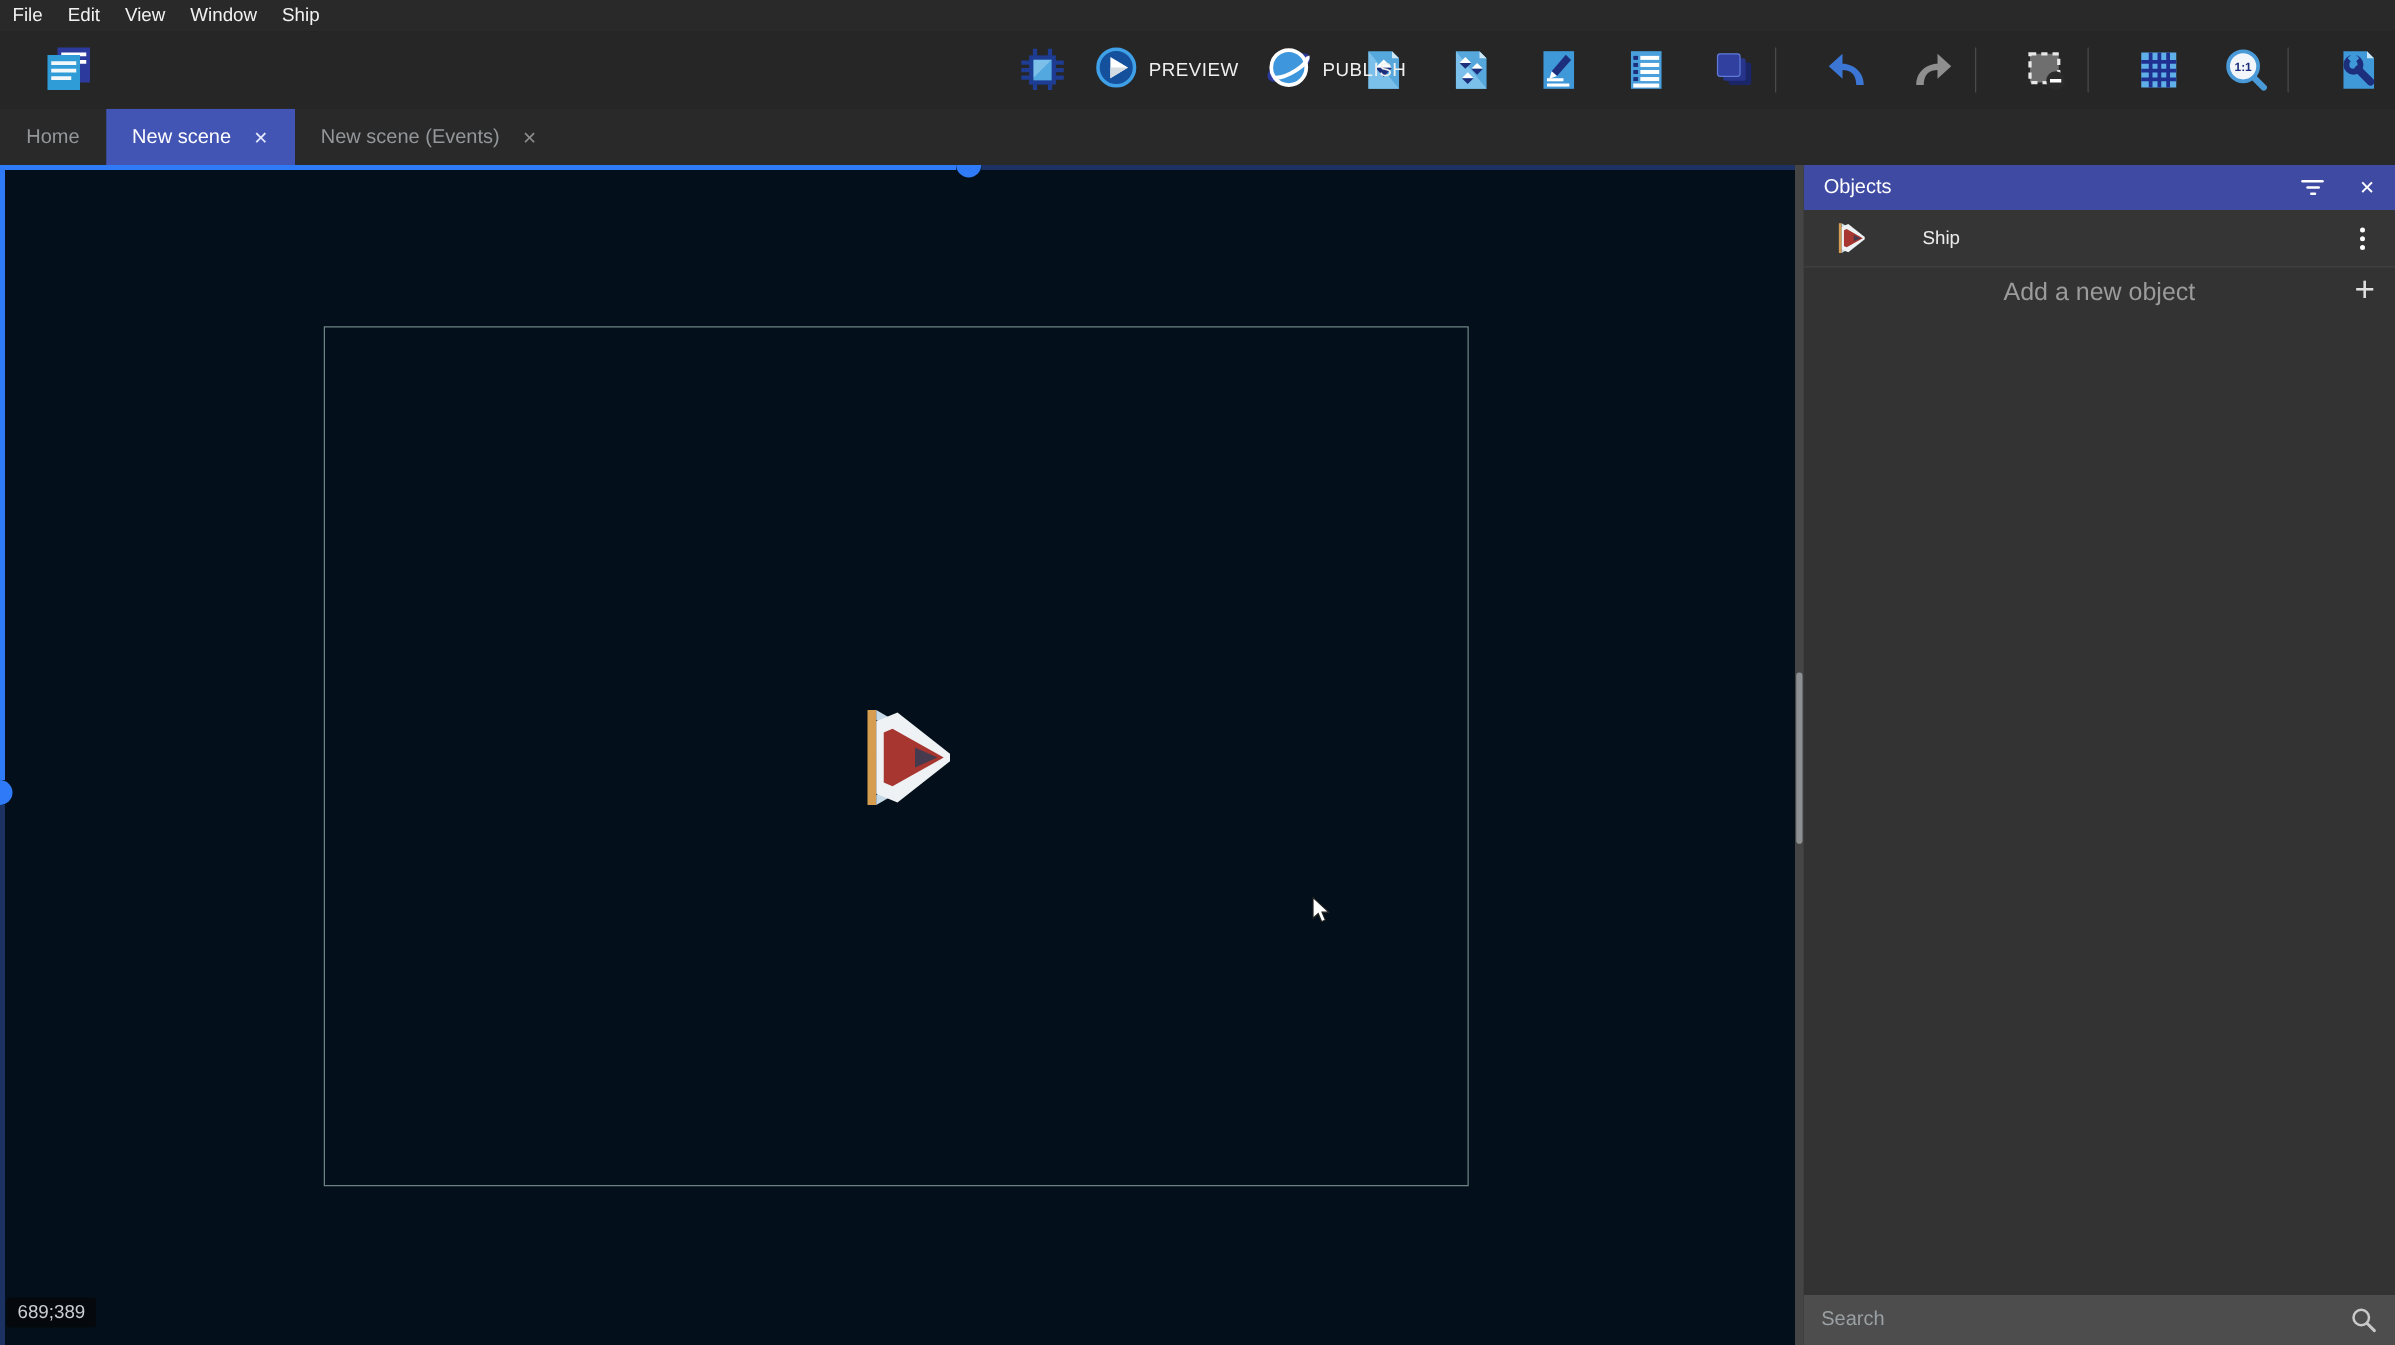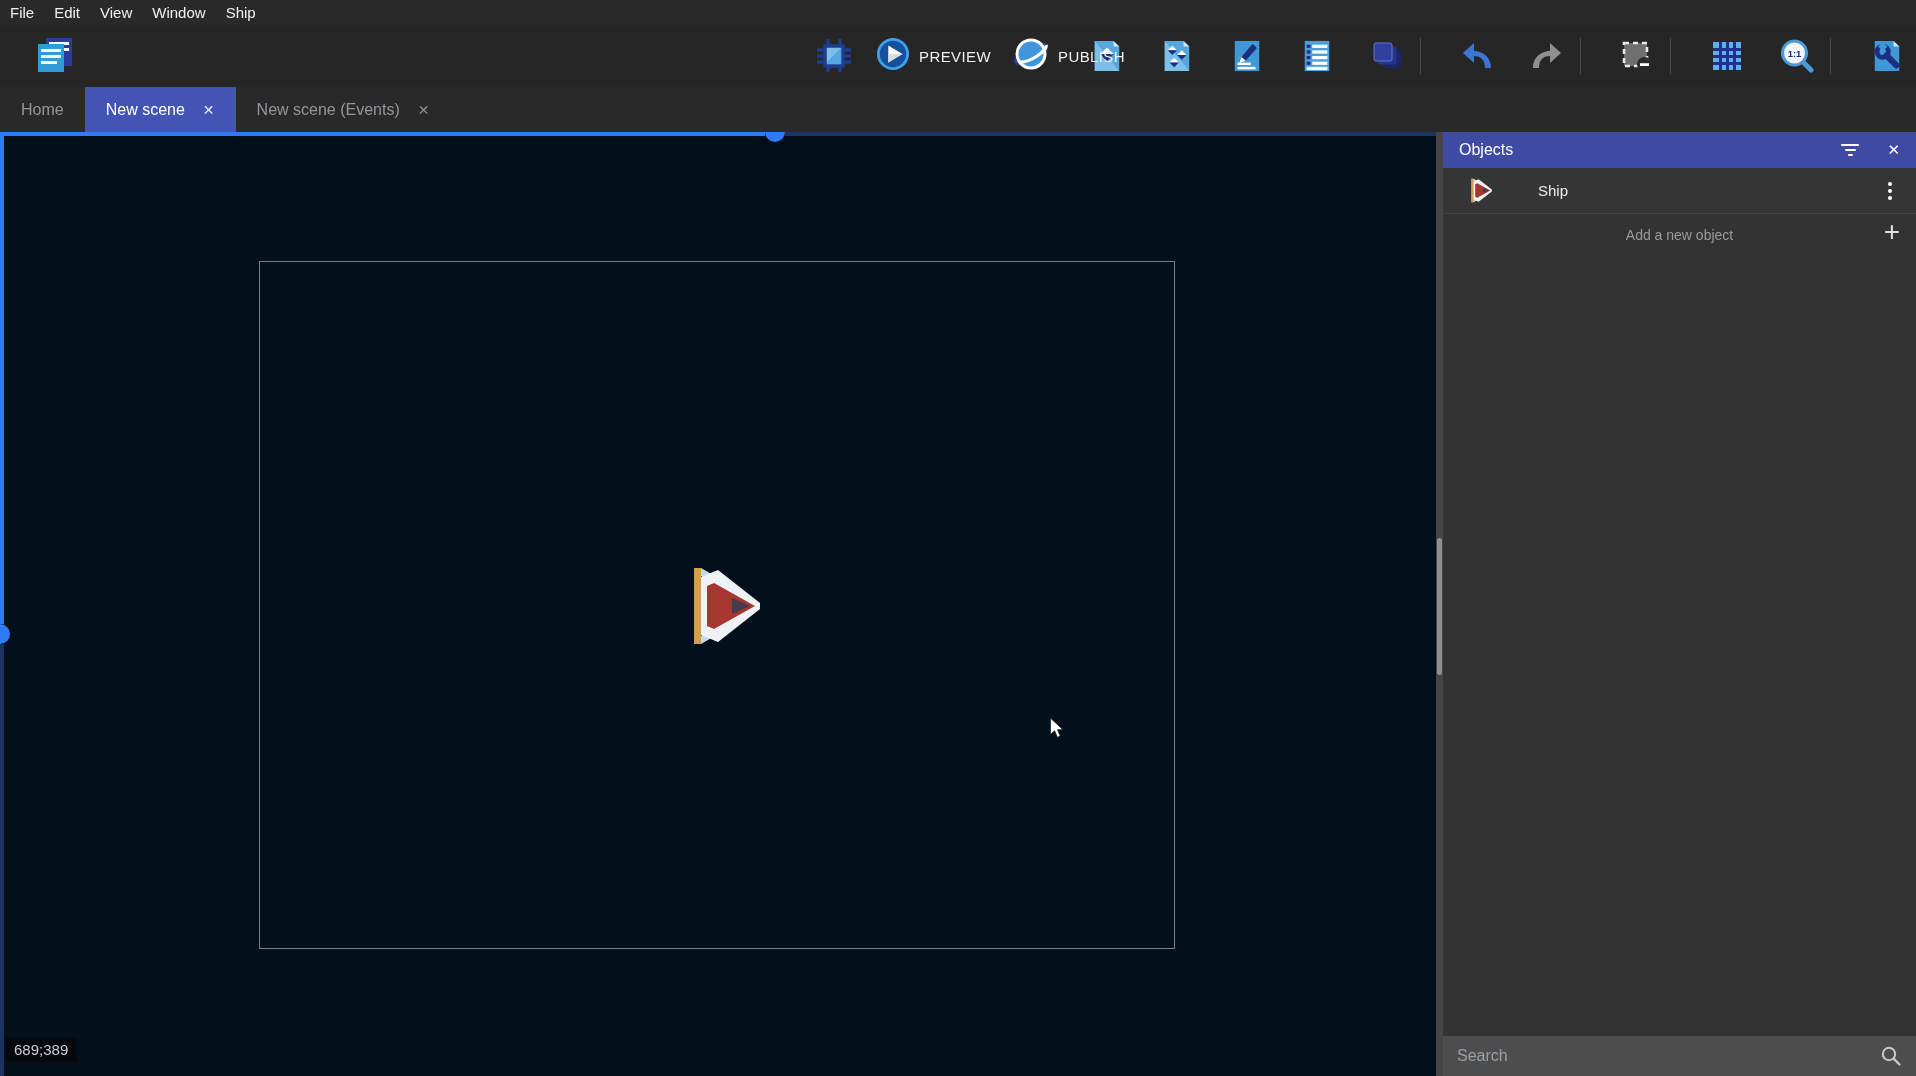--- a/index.html
+++ b/index.html
@@ -59,21 +59,21 @@
   .filter-icon i:nth-child(1){ width:18px; } .filter-icon i:nth-child(2){ width:11px; } .filter-icon i:nth-child(3){ width:5px; }
   .panel-close { color:#ffffff; font-size:15px; cursor:pointer; }
 
   .obj-row { height:46px; display:flex; align-items:center; padding-left:24px; background:#353535; border-bottom:1px solid #424242; cursor:pointer; }
   .obj-thumb { width:27px; height:27px; flex:none; }
   .obj-label { margin-left:44px; font-size:15px; color:#ececec; }
   .kebab { margin-left:auto; margin-right:20px; display:flex; flex-direction:column; gap:3px; cursor:pointer; padding:4px; }
   .kebab i { width:4px; height:4px; border-radius:50%; background:#ffffff; display:block; }
 
   .add-row { position:relative; height:41px; display:flex; align-items:center; justify-content:center; cursor:pointer; }
-  .add-label { color:#9b9b9b; font-size:14px; }
+  .add-label { color:#9b9b9b; font-size:20px; }
   .add-plus { position:absolute; right:16px; top:4px; color:#e0e0e0; font-size:28px; font-weight:300; line-height:1; }
 
   .panel-spacer { flex:1; }
   .search-row { height:40px; background:#4d4d4d; display:flex; align-items:center; padding:0 14px; }
   .search-input { flex:1; background:transparent; border:none; outline:none; color:#d0d0d0; font-size:16px; font-family:"Liberation Sans", sans-serif; }
   .search-input::placeholder { color:#9aa0a3; }
 </style>
 </head>
 <body>
 

